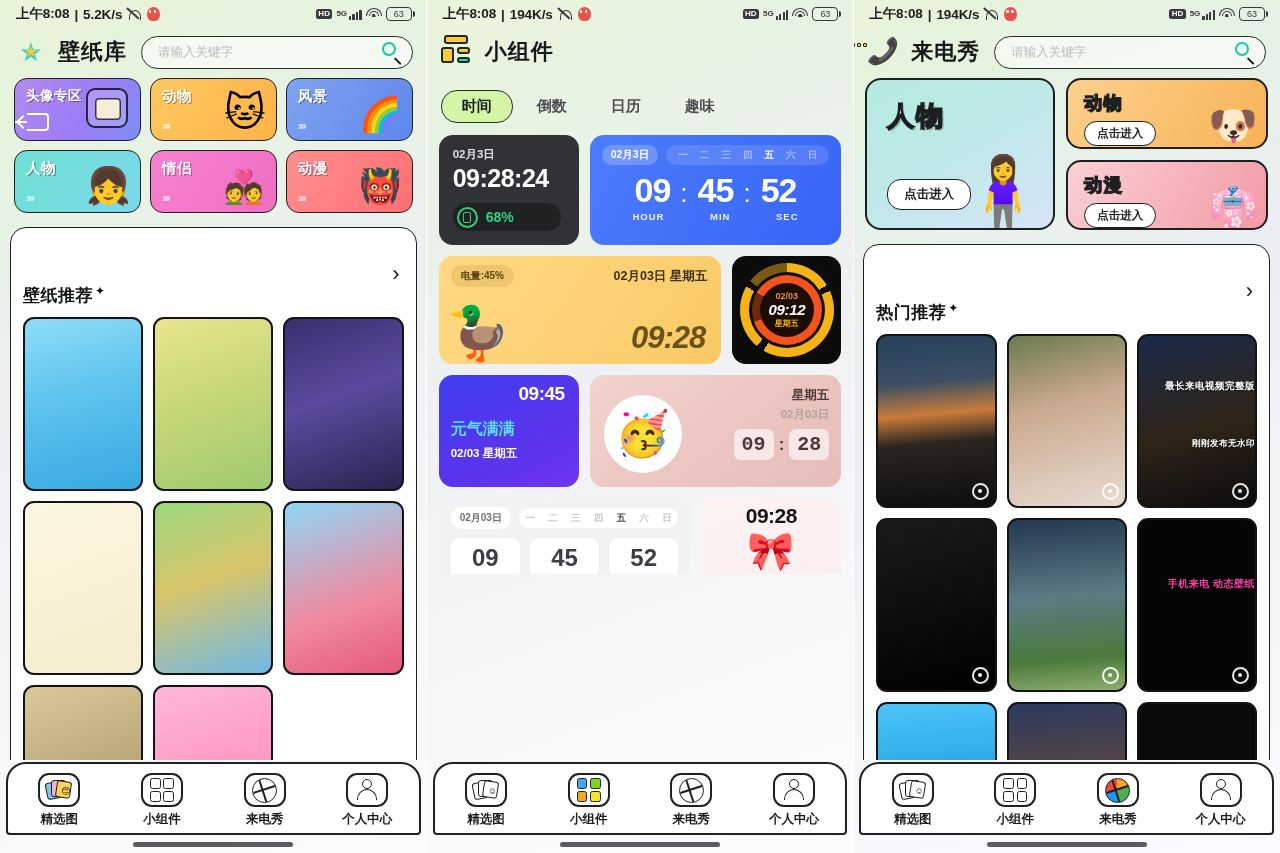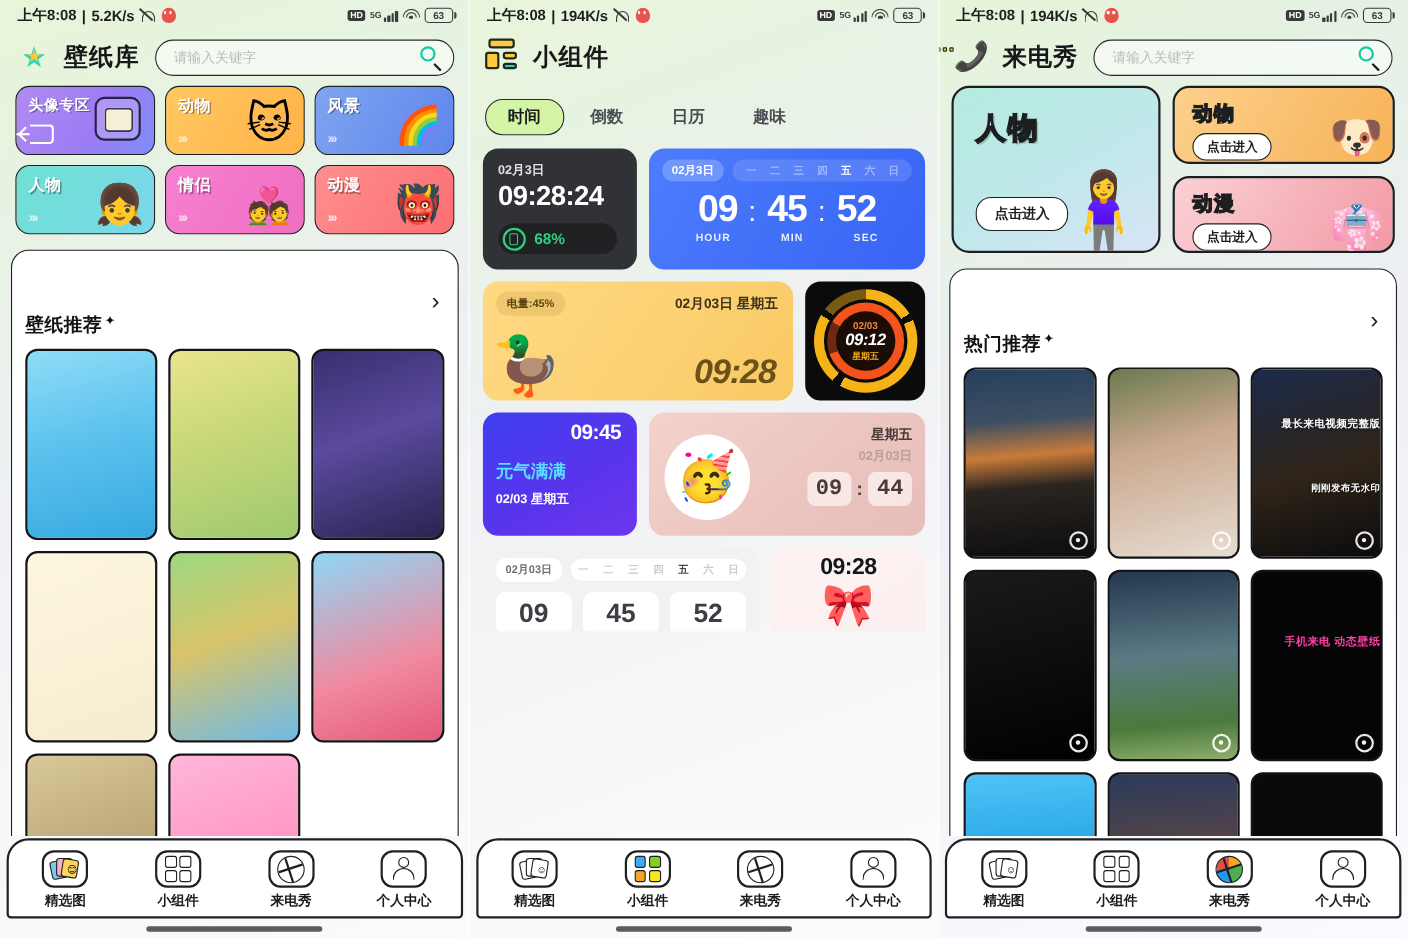--- a/index.html
+++ b/index.html
@@ -48,21 +48,21 @@
   .ic-bars { display: flex; align-items: flex-end; gap: 1.2px; height: 11px; }
   .ic-bars i { width: 2.3px; background: #3a3a3c; border-radius: 0.6px; display: block; }
   .ic-bars i:nth-child(1){height:4px}.ic-bars i:nth-child(2){height:6px}
   .ic-bars i:nth-child(3){height:8px}.ic-bars i:nth-child(4){height:10px}
   .ic-wifi { width: 16px; height: 12px; position: relative; }
   .ic-wifi span { position:absolute; border:1.7px solid #3a3a3c; border-bottom:none; border-radius: 50% 50% 0 0 / 100% 100% 0 0; left:50%; transform:translateX(-50%); }
   .ic-wifi span:nth-child(1){ width:16px;height:8px;top:0 }
   .ic-wifi span:nth-child(2){ width:10px;height:5px;top:3px }
   .ic-wifi span:nth-child(3){ width:4.5px;height:2.5px;top:6px; background:#3a3a3c; border-radius:50% 50% 0 0/100% 100% 0 0;}
   .ic-batt { display:flex; align-items:center; }
-  .ic-batt .shell { width: 26px; height: 14px; border: 1.6px solid #3a3a3c; border-radius: 4px; display:flex; align-items:center; justify-content:center; font-size:9px; font-weight:700; color:#3a3a3c; }
+  .ic-batt .shell { width: 26px; height: 14px; border: 1.6px solid #3a3a3c; border-radius: 4px; display:flex; align-items:center; justify-content:center; font-size:9px; font-weight:400; color:#3a3a3c; }
   .ic-batt .nub { width: 2px; height: 6px; background: #3a3a3c; border-radius: 0 2px 2px 0; margin-left: 1px; }
 
   
   .appbar { height: 48px; flex: 0 0 48px; display: flex; align-items: center; padding: 0 14px; gap: 10px; }
   .applogo { width: 34px; height: 34px; flex:0 0 34px; position: relative; }
   .star-logo { width:34px;height:34px; display:flex;align-items:center;justify-content:center;font-size:26px;color:#2fd3b8; line-height:1;}
   .star-logo .inner { color:#ffc93c; font-size:16px; position:absolute; }
   .grid-logo { width:30px;height:28px; position:relative; }
   .grid-logo i { position:absolute; background:#ffc93c; border:2px solid #1f2a1f; border-radius:3px; display:block; }
   .grid-logo i:nth-child(1){ left:3px; top:0; width:24px; height:9px;}
@@ -538,21 +538,21 @@
           <div class="t3">02/03 星期五</div>
         </div>
         <div class="wcard wk-pink">
           <div class="circ" style="font-size:44px;line-height:78px;text-align:center">🥳</div>
           <div class="rt">
             <div class="d1">星期五</div>
             <div class="d2">02月03日</div>
             <div class="dig">
               <span class="box">09</span>
               <span class="cl">:</span>
-              <span class="box">44</span>
+              <span class="box">28</span>
             </div>
           </div>
         </div>
       </div>
 
       <div class="wrow">
         <div class="wcard wk-gray">
           <div class="tp">
             <span class="pill">02月03日</span>
             <span class="days">

